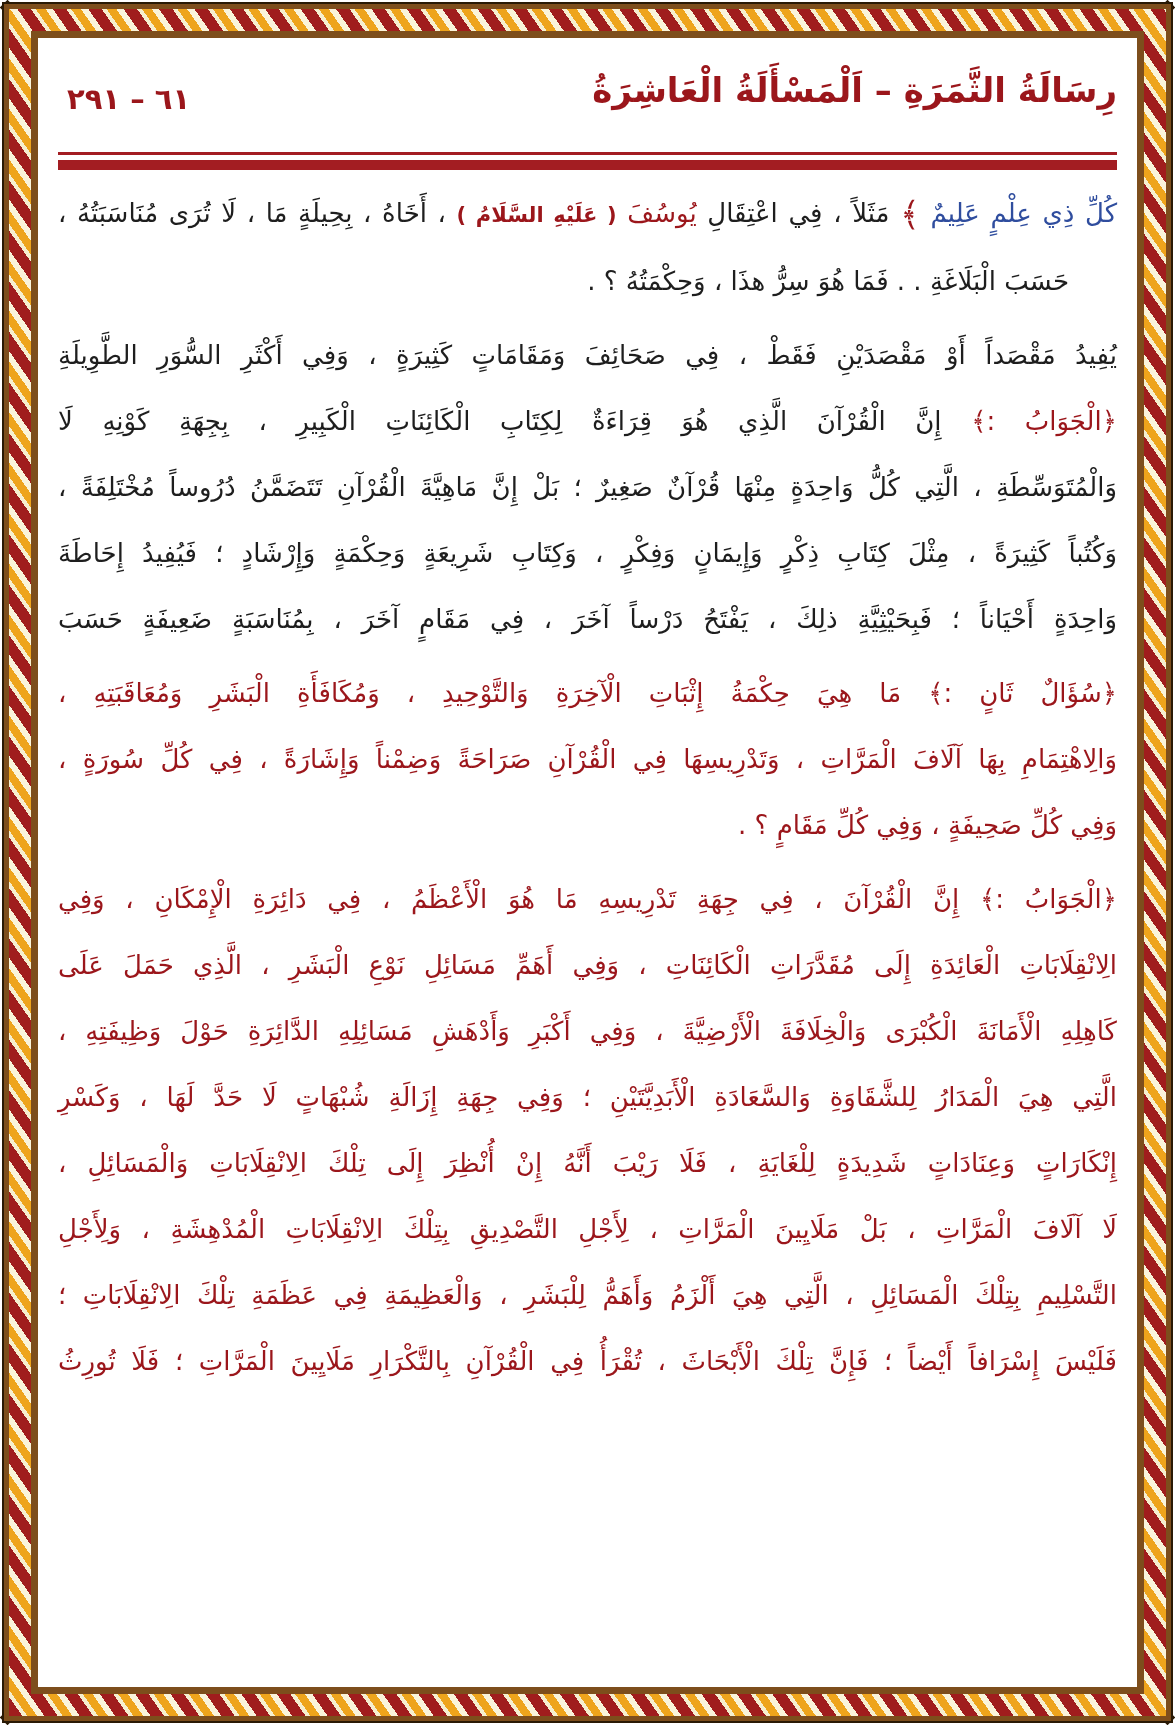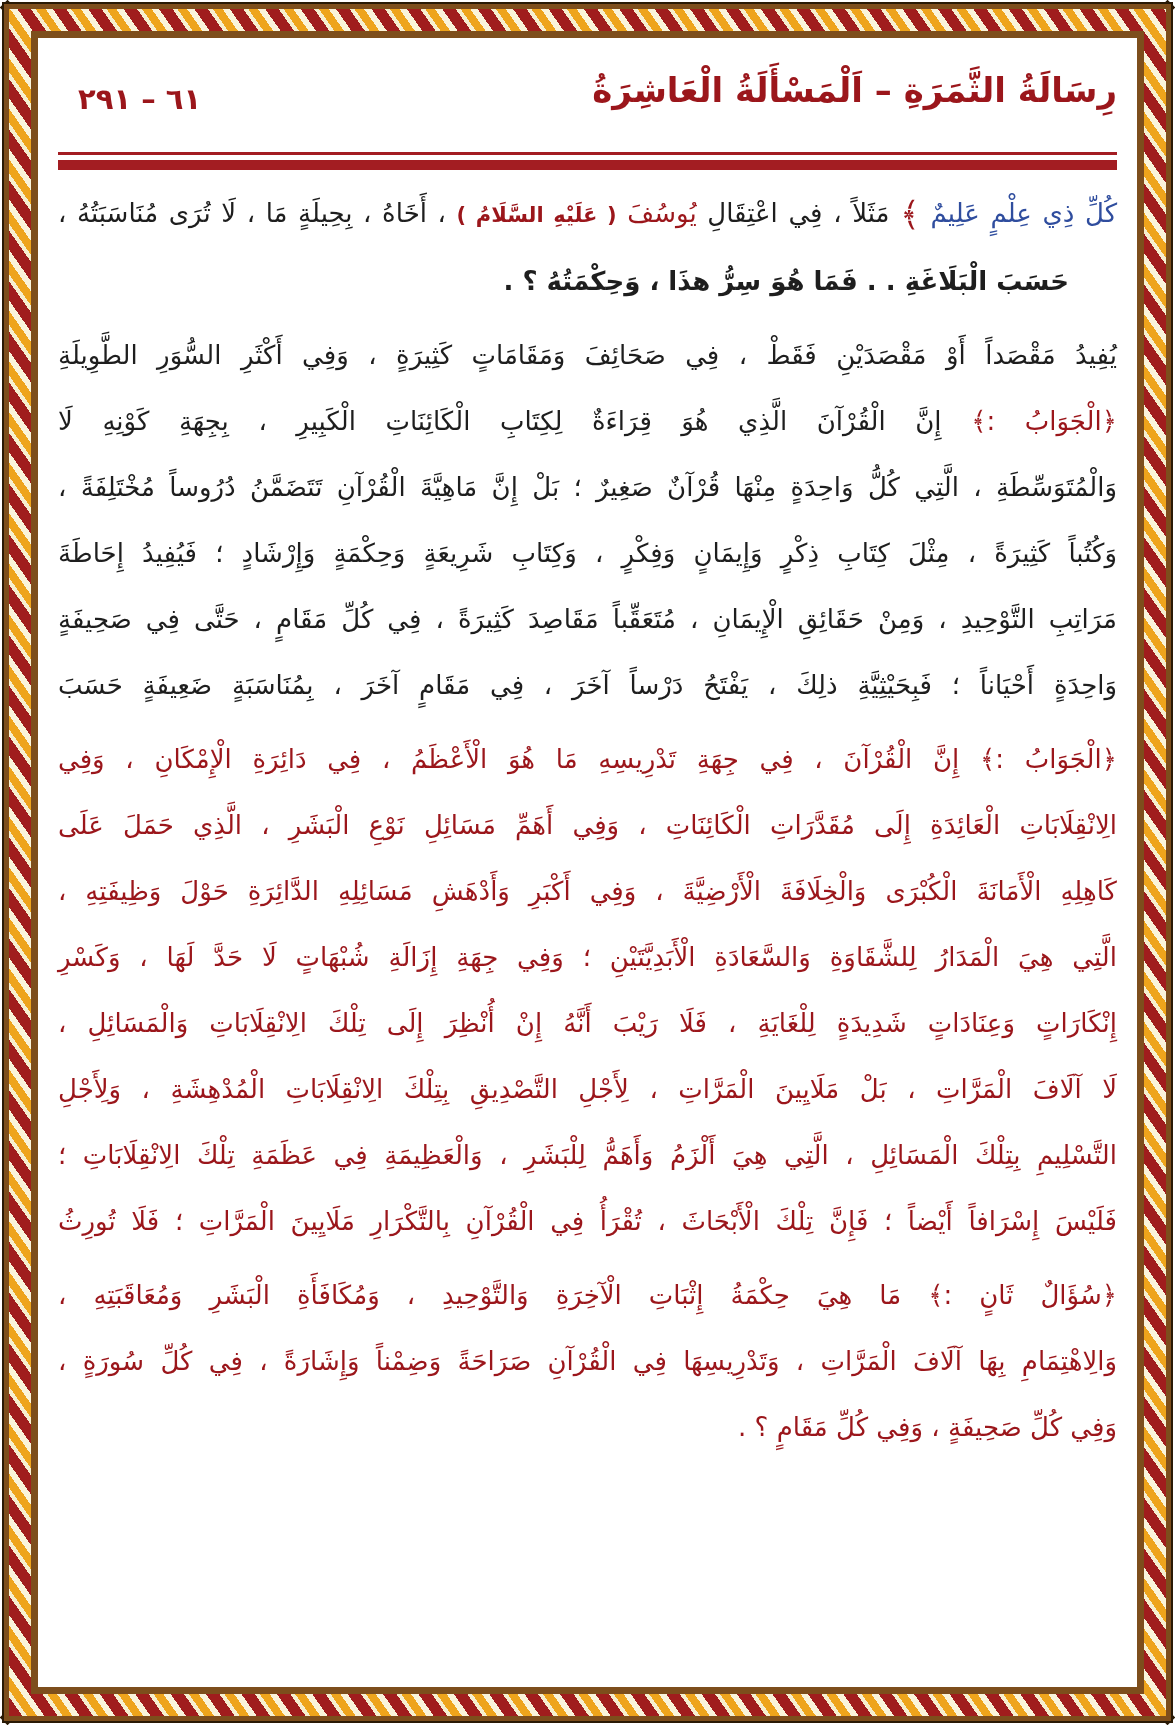--- a/index.html
+++ b/index.html
@@ -24,35 +24,35 @@
   .corner{position:absolute;width:11px;height:11px;background:#2a1a05;transform:rotate(45deg);}
   .corner.tl{top:-2px;left:-2px;} .corner.tr{top:-2px;right:-2px;}
   .corner.bl{bottom:-2px;left:-2px;} .corner.br{bottom:-2px;right:-2px;}
   
   .header{position:relative;height:86px;direction:rtl;}
   .title{
     text-align:right;color:#9b161b;font-weight:bold;font-size:34px;
     padding-top:18px;letter-spacing:0;
   }
   .page-num{
-    position:absolute;left:20px;top:30px;color:#9b161b;font-weight:bold;
+    position:absolute;left:9px;top:30px;color:#9b161b;font-weight:bold;
     font-size:29px;direction:rtl;
   }
   .rule-thin{height:3px;background:#a31d22;margin-top:14px;}
   .rule-thick{height:10px;background:#a31d22;margin-top:5px;}
   
   .body-text{direction:rtl;margin-top:10px;}
   .para{margin:0;}
   .para + .para{margin-top:8px;}
   .pline{
     font-size:26px;line-height:66px;color:#1e1e1e;
     text-align:justify;text-align-last:justify;
   }
   .pline.last{text-align-last:right;}
-  .pline.hang{padding-right:48px;font-weight:bold;}
+  .pline.hang{padding-right:48px;}
   .red{color:#9b161b;}
   .blue{color:#2f4d9e;font-weight:normal;}
   .marker{font-weight:normal;}
   .bracket{font-size:34px;vertical-align:-4px;}
   .honorific{font-size:21px;font-weight:bold;}
   .redpara .pline{color:#9b161b;}
 </style>
 </head>
 <body>
 
@@ -93,42 +93,41 @@
       </div>
 
       <div class="para">
         <div class="pline">يُفِيدُ مَقْصَداً أَوْ مَقْصَدَيْنِ فَقَطْ ، فِي صَحَائِفَ وَمَقَامَاتٍ كَثِيرَةٍ ، وَفِي أَكْثَرِ السُّوَرِ الطَّوِيلَةِ</div>
         <div class="pline">
           <span class="red marker">﴿الْجَوَابُ :﴾</span>
           <span>إِنَّ الْقُرْآنَ الَّذِي هُوَ قِرَاءَةٌ لِكِتَابِ الْكَائِنَاتِ الْكَبِيرِ ، بِجِهَةِ كَوْنِهِ لَا</span>
         </div>
         <div class="pline">وَالْمُتَوَسِّطَةِ ، الَّتِي كُلُّ وَاحِدَةٍ مِنْهَا قُرْآنٌ صَغِيرٌ ؛ بَلْ إِنَّ مَاهِيَّةَ الْقُرْآنِ تَتَضَمَّنُ دُرُوساً مُخْتَلِفَةً ،</div>
         <div class="pline">وَكُتُباً كَثِيرَةً ، مِثْلَ كِتَابِ ذِكْرٍ وَإِيمَانٍ وَفِكْرٍ ، وَكِتَابِ شَرِيعَةٍ وَحِكْمَةٍ وَإِرْشَادٍ ؛ فَيُفِيدُ إِحَاطَةَ</div>
-        <div class="pline">مَرَاتِبِ التَّوْحِيدِ ، وَمِنْ حَقَائِقِ الْإِيمَانِ ، مُتَعَقِّباً مَقَاصِدَ كَثِيرَةً ، فِي كُلِّ مَقَامٍ ، حَتَّى فِي صَحِيفَةٍ</div>
         <div class="pline">وَاحِدَةٍ أَحْيَاناً ؛ فَبِحَيْثِيَّةِ ذلِكَ ، يَفْتَحُ دَرْساً آخَرَ ، فِي مَقَامٍ آخَرَ ، بِمُنَاسَبَةٍ ضَعِيفَةٍ حَسَبَ</div>
+      </div>
+
+      <div class="para redpara">
+        <div class="pline">
+          <span class="red marker">﴿سُؤَالٌ ثَانٍ :﴾</span>
+          <span>مَا هِيَ حِكْمَةُ إِثْبَاتِ الْآخِرَةِ وَالتَّوْحِيدِ ، وَمُكَافَأَةِ الْبَشَرِ وَمُعَاقَبَتِهِ ،</span>
+        </div>
+        <div class="pline">وَالِاهْتِمَامِ بِهَا آلَافَ الْمَرَّاتِ ، وَتَدْرِيسِهَا فِي الْقُرْآنِ صَرَاحَةً وَضِمْناً وَإِشَارَةً ، فِي كُلِّ سُورَةٍ ،</div>
+        <div class="pline last">وَفِي كُلِّ صَحِيفَةٍ ، وَفِي كُلِّ مَقَامٍ ؟ .</div>
       </div>
 
       <div class="para redpara">
         <div class="pline">
           <span class="red marker">﴿الْجَوَابُ :﴾</span>
           <span>إِنَّ الْقُرْآنَ ، فِي جِهَةِ تَدْرِيسِهِ مَا هُوَ الْأَعْظَمُ ، فِي دَائِرَةِ الْإِمْكَانِ ، وَفِي</span>
         </div>
         <div class="pline">الِانْقِلَابَاتِ الْعَائِدَةِ إِلَى مُقَدَّرَاتِ الْكَائِنَاتِ ، وَفِي أَهَمِّ مَسَائِلِ نَوْعِ الْبَشَرِ ، الَّذِي حَمَلَ عَلَى</div>
         <div class="pline">كَاهِلِهِ الْأَمَانَةَ الْكُبْرَى وَالْخِلَافَةَ الْأَرْضِيَّةَ ، وَفِي أَكْبَرِ وَأَدْهَشِ مَسَائِلِهِ الدَّائِرَةِ حَوْلَ وَظِيفَتِهِ ،</div>
         <div class="pline">الَّتِي هِيَ الْمَدَارُ لِلشَّقَاوَةِ وَالسَّعَادَةِ الْأَبَدِيَّتَيْنِ ؛ وَفِي جِهَةِ إِزَالَةِ شُبْهَاتٍ لَا حَدَّ لَهَا ، وَكَسْرِ</div>
         <div class="pline">إِنْكَارَاتٍ وَعِنَادَاتٍ شَدِيدَةٍ لِلْغَايَةِ ، فَلَا رَيْبَ أَنَّهُ إِنْ أُنْظِرَ إِلَى تِلْكَ الِانْقِلَابَاتِ وَالْمَسَائِلِ ،</div>
         <div class="pline">لَا آلَافَ الْمَرَّاتِ ، بَلْ مَلَايِينَ الْمَرَّاتِ ، لِأَجْلِ التَّصْدِيقِ بِتِلْكَ الِانْقِلَابَاتِ الْمُدْهِشَةِ ، وَلِأَجْلِ</div>
         <div class="pline">التَّسْلِيمِ بِتِلْكَ الْمَسَائِلِ ، الَّتِي هِيَ أَلْزَمُ وَأَهَمُّ لِلْبَشَرِ ، وَالْعَظِيمَةِ فِي عَظَمَةِ تِلْكَ الِانْقِلَابَاتِ ؛</div>
         <div class="pline">فَلَيْسَ إِسْرَافاً أَيْضاً ؛ فَإِنَّ تِلْكَ الْأَبْحَاثَ ، تُقْرَأُ فِي الْقُرْآنِ بِالتَّكْرَارِ مَلَايِينَ الْمَرَّاتِ ؛ فَلَا تُورِثُ</div>
       </div>
 
-      <div class="para redpara">
-        <div class="pline">
-          <span class="red marker">﴿سُؤَالٌ ثَانٍ :﴾</span>
-          <span>مَا هِيَ حِكْمَةُ إِثْبَاتِ الْآخِرَةِ وَالتَّوْحِيدِ ، وَمُكَافَأَةِ الْبَشَرِ وَمُعَاقَبَتِهِ ،</span>
-        </div>
-        <div class="pline">وَالِاهْتِمَامِ بِهَا آلَافَ الْمَرَّاتِ ، وَتَدْرِيسِهَا فِي الْقُرْآنِ صَرَاحَةً وَضِمْناً وَإِشَارَةً ، فِي كُلِّ سُورَةٍ ،</div>
-        <div class="pline last">وَفِي كُلِّ صَحِيفَةٍ ، وَفِي كُلِّ مَقَامٍ ؟ .</div>
-      </div>
-
     </div>
   </div>
 </div>
 
 </body></html>

